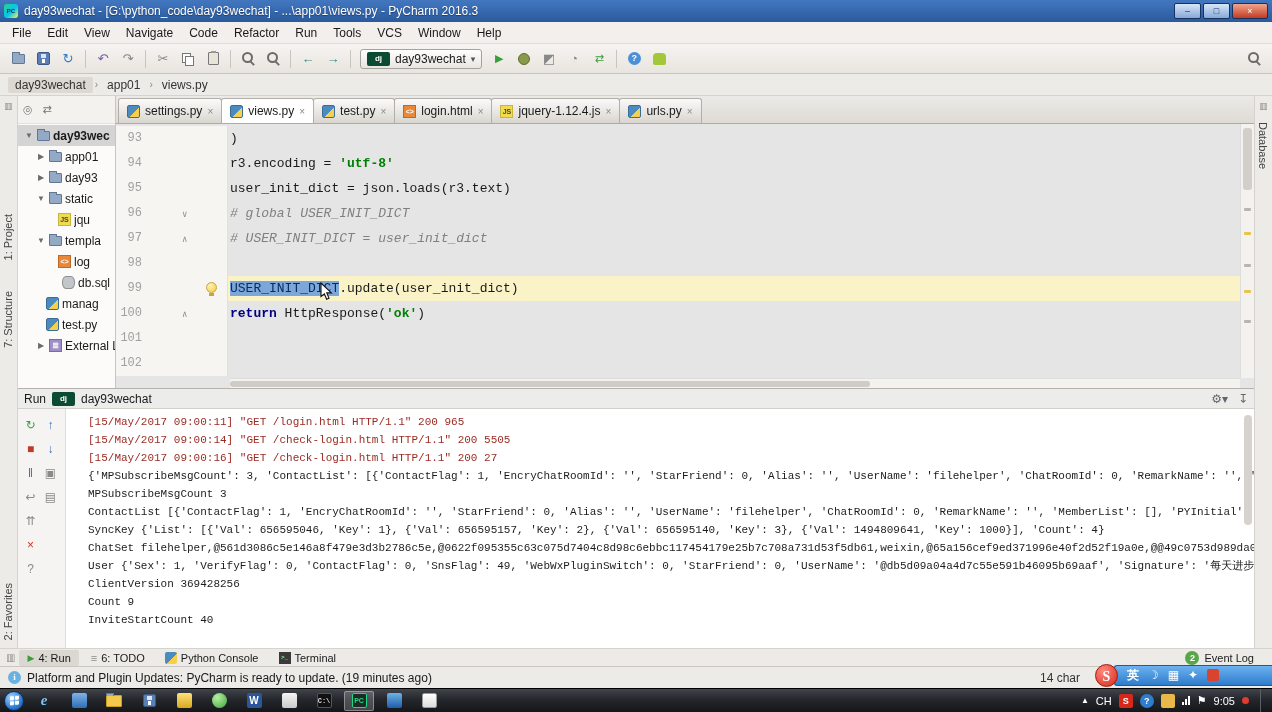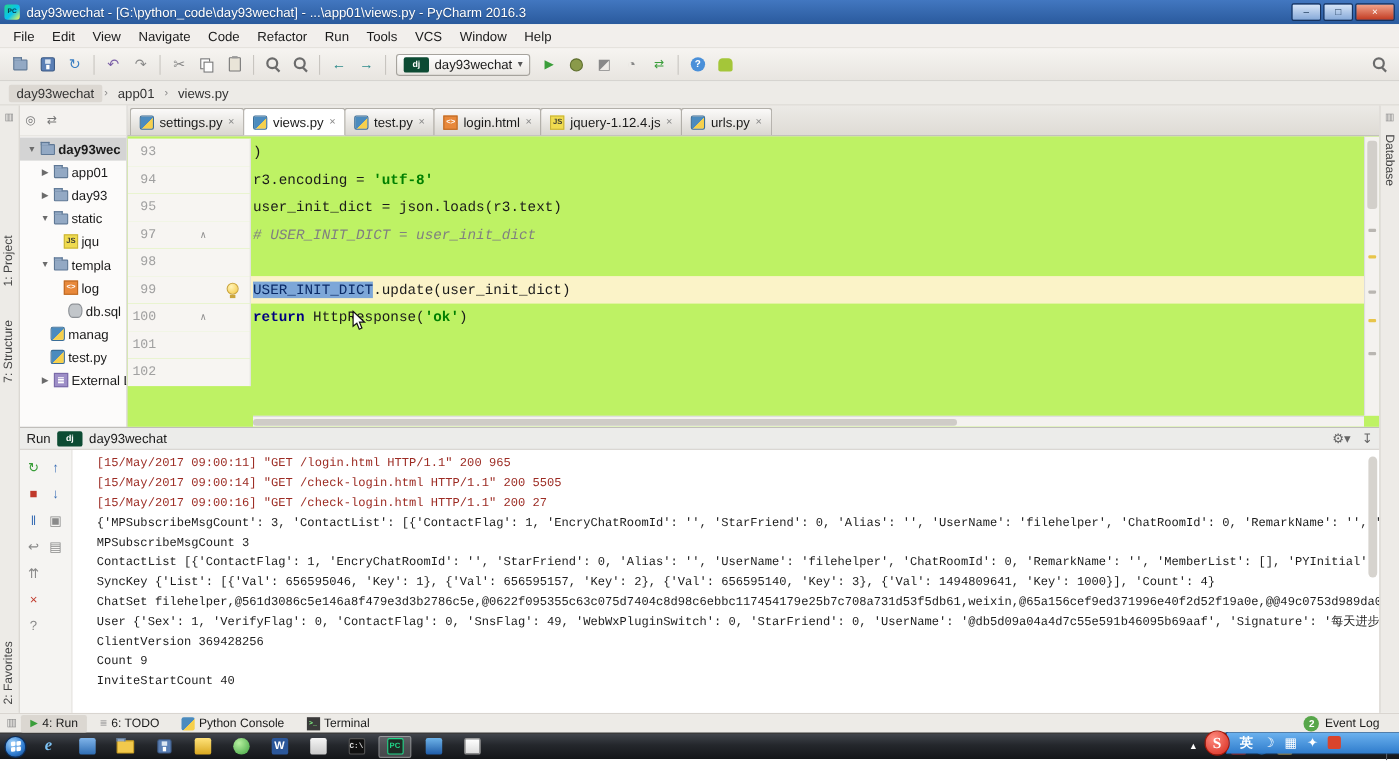--- a/index.html
+++ b/index.html
@@ -90,21 +90,21 @@
 
   
   .editor-zone { flex:1; display:flex; flex-direction:column; min-width:0; }
   .tabs-row { height:28px; background:linear-gradient(#eceae6,#dedbd5); border-bottom:1px solid #aeaba6; display:flex; align-items:flex-end; padding-left:2px; }
   .tab { height:25px; display:flex; align-items:center; gap:5px; padding:0 8px; border:1px solid #b2afa9; border-bottom:none;
     background:linear-gradient(#fbfaf9,#d9d6d0); margin-right:-1px; border-radius:3px 3px 0 0; }
   .tab.active { background:#ffffff; position:relative; z-index:2; }
   .tab .close { color:#8a8a8a; font-size:10px; }
 
   
-  .editor-body { flex:1; position:relative; background:#bef264; overflow:hidden; padding-top:2px; }
+  .editor-body { flex:1; position:relative; background:#e5e5e5; overflow:hidden; padding-top:2px; }
   .code-row { height:25px; display:flex; align-items:stretch; font-family:"Liberation Mono","DejaVu Sans Mono",monospace; font-size:13px; }
   .ln { width:34px; text-align:right; padding-right:8px; color:#a0a0a0; font-size:12px; line-height:25px; background:#f7f5f2; flex:none; }
   .fold { width:78px; flex:none; position:relative; background:#f7f5f2; border-right:1px solid #e3e1dd; }
   .fold-mark { position:absolute; left:32px; top:50%; transform:translateY(-50%); font-size:9px; color:#8f8f8f; }
   .bulb { position:absolute; left:56px; top:50%; margin-top:-7px; width:11px; height:11px; border-radius:50%;
     background:radial-gradient(circle at 35% 30%,#fff3b8,#f5c842); border:1px solid #caa53d; }
   .bulb::after { content:""; position:absolute; left:2px; bottom:-4px; width:5px; height:3px; background:#caa53d; }
   .code { flex:1; line-height:25px; white-space:pre; padding-left:2px; overflow:hidden; }
   .caret-row .code { background:#fbf3c8; }
   .kw { color:#000080; font-weight:bold; }
@@ -383,20 +383,27 @@
             </div>
             <div class="code-row">
               <span class="ln">94</span>
               <span class="fold"></span>
               <span class="code"><span>r3.encoding = </span><span class="str">'utf-8'</span></span>
             </div>
             <div class="code-row">
               <span class="ln">95</span>
               <span class="fold"></span>
               <span class="code"><span>user_init_dict = json.loads(r3.text)</span></span>
+            </div>
+            <div class="code-row">
+              <span class="ln">96</span>
+              <span class="fold">
+                  <span class="fold-mark">∨</span>
+                </span>
+              <span class="code"><span class="com"># global USER_INIT_DICT</span></span>
             </div>
             <div class="code-row">
               <span class="ln">97</span>
               <span class="fold">
                   <span class="fold-mark">∧</span>
                 </span>
               <span class="code"><span class="com"># USER_INIT_DICT = user_init_dict</span></span>
             </div>
             <div class="code-row">
               <span class="ln">98</span>
@@ -517,20 +524,25 @@
     <span class="twb-item">
       <span class="i-terminal"></span>
       <span>Terminal</span>
     </span>
     <span class="event-log">
       <span class="badge">2</span>
       <span>Event Log</span>
     </span>
   </div>
 
+  <div class="statusbar">
+    <span class="i-info"></span>
+    <span>Platform and Plugin Updates: PyCharm is ready to update. (19 minutes ago)</span>
+    <span class="sb-right">14 char</span>
+  </div>
 
   <div class="sogou">
     <span class="sg-logo">S</span>
     <span class="sg-body">
       <span style="font-weight:bold">英</span>
       <span>☽</span>
       <span>▦</span>
       <span>✦</span>
       <span class="sg-red"></span>
     </span>

